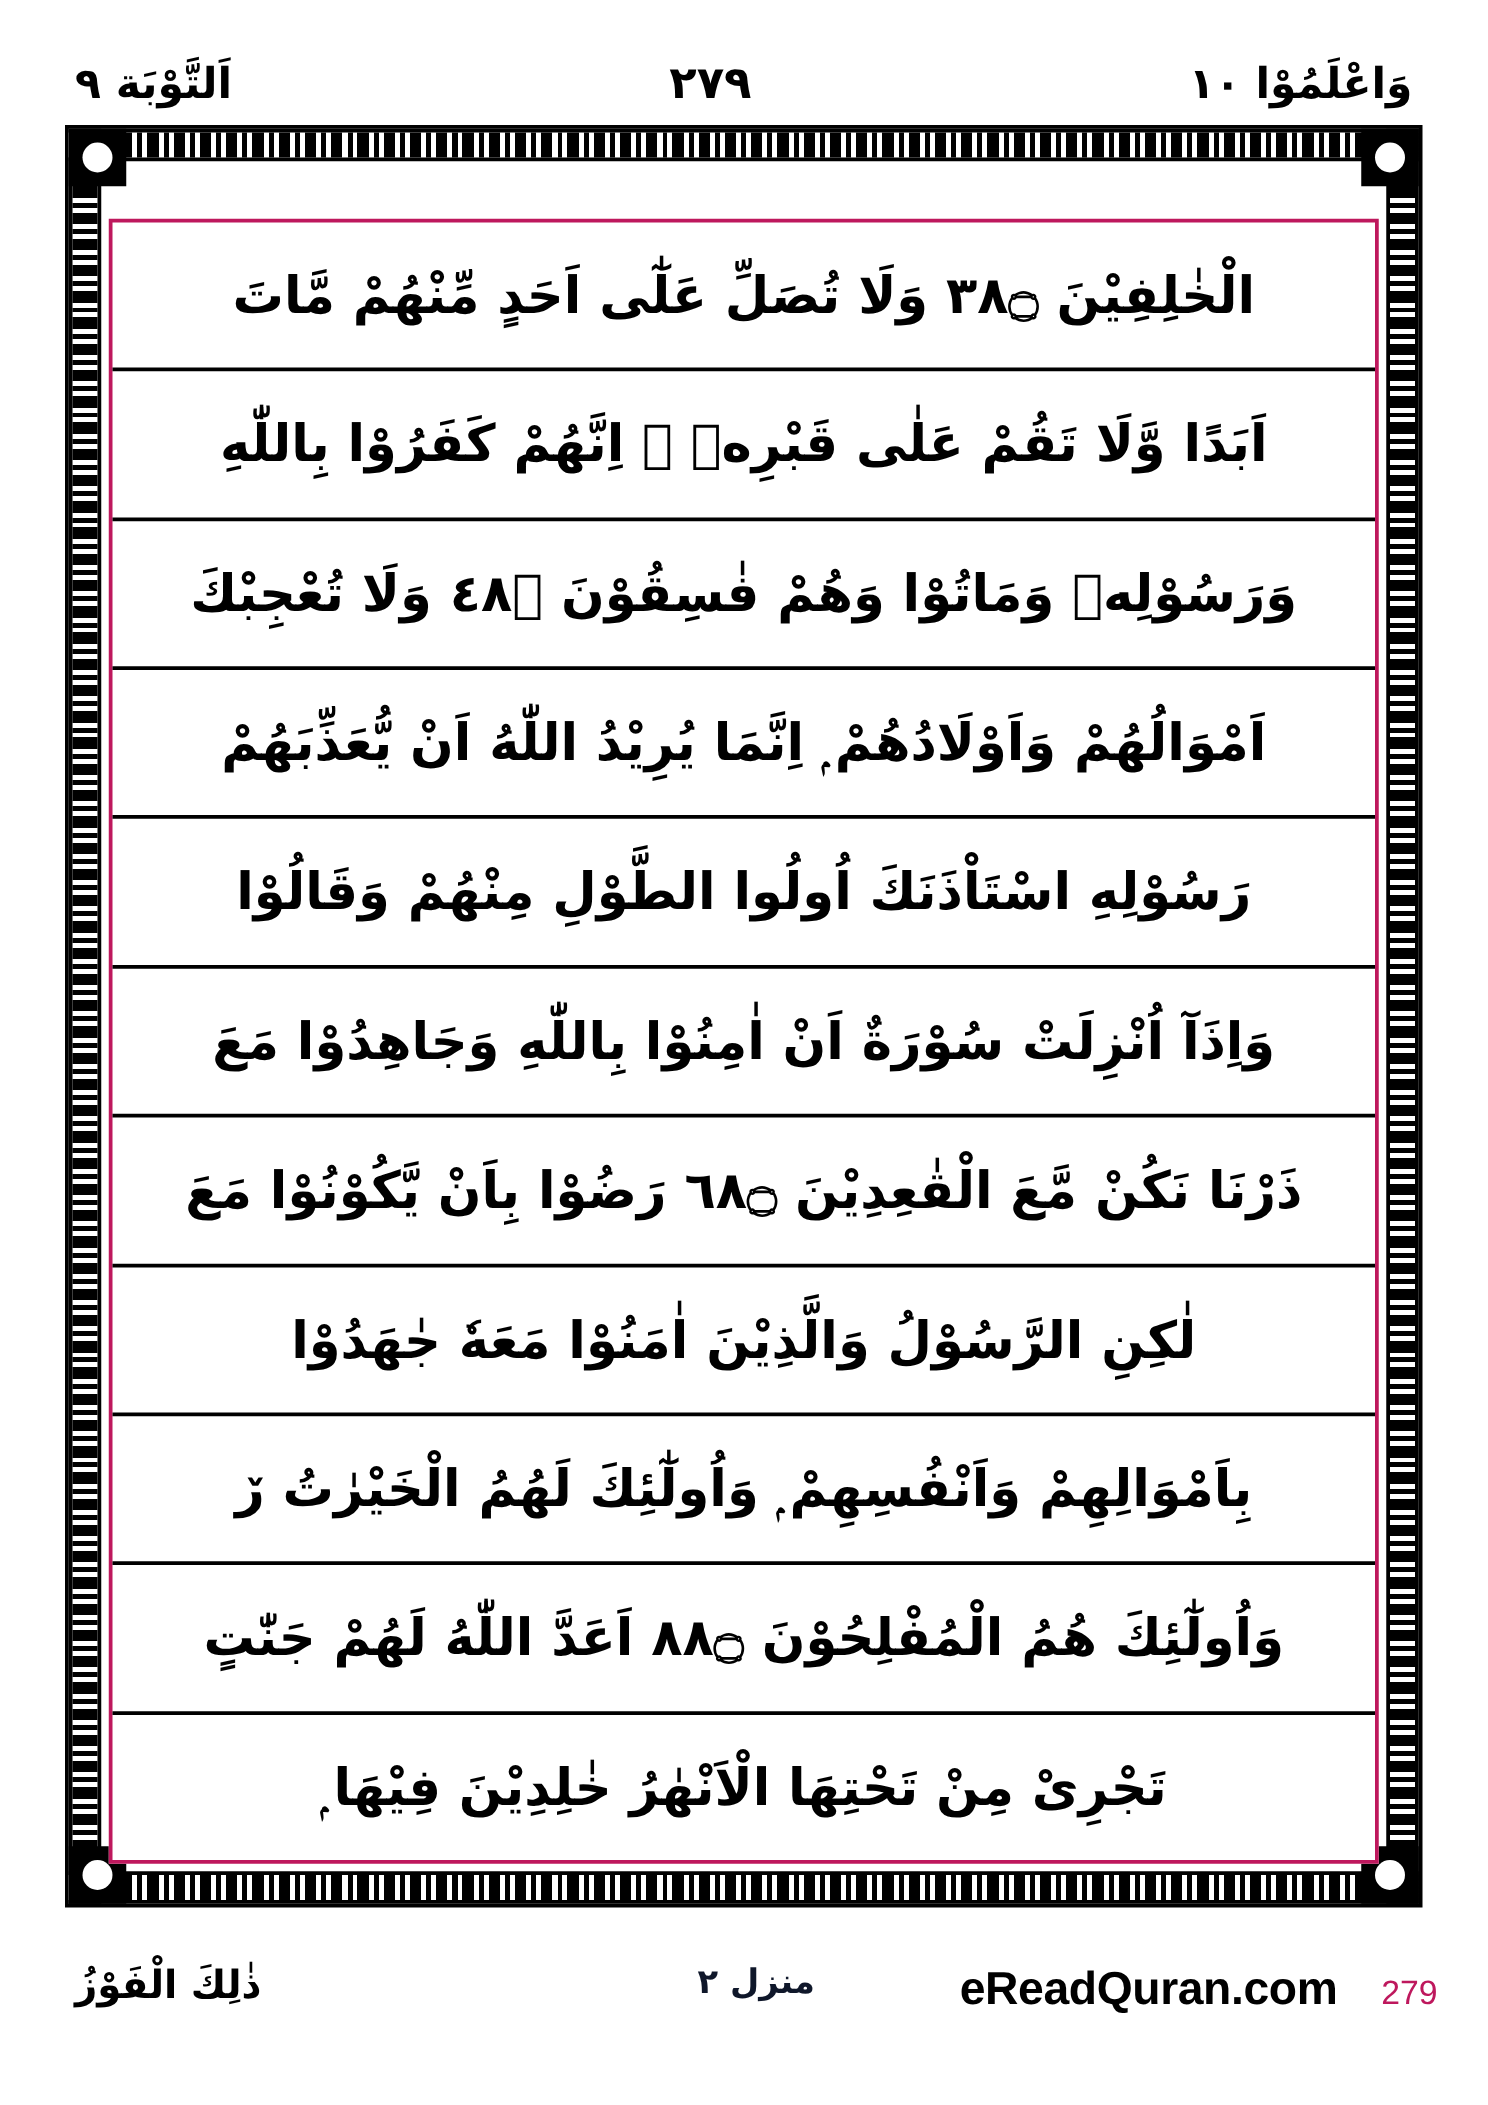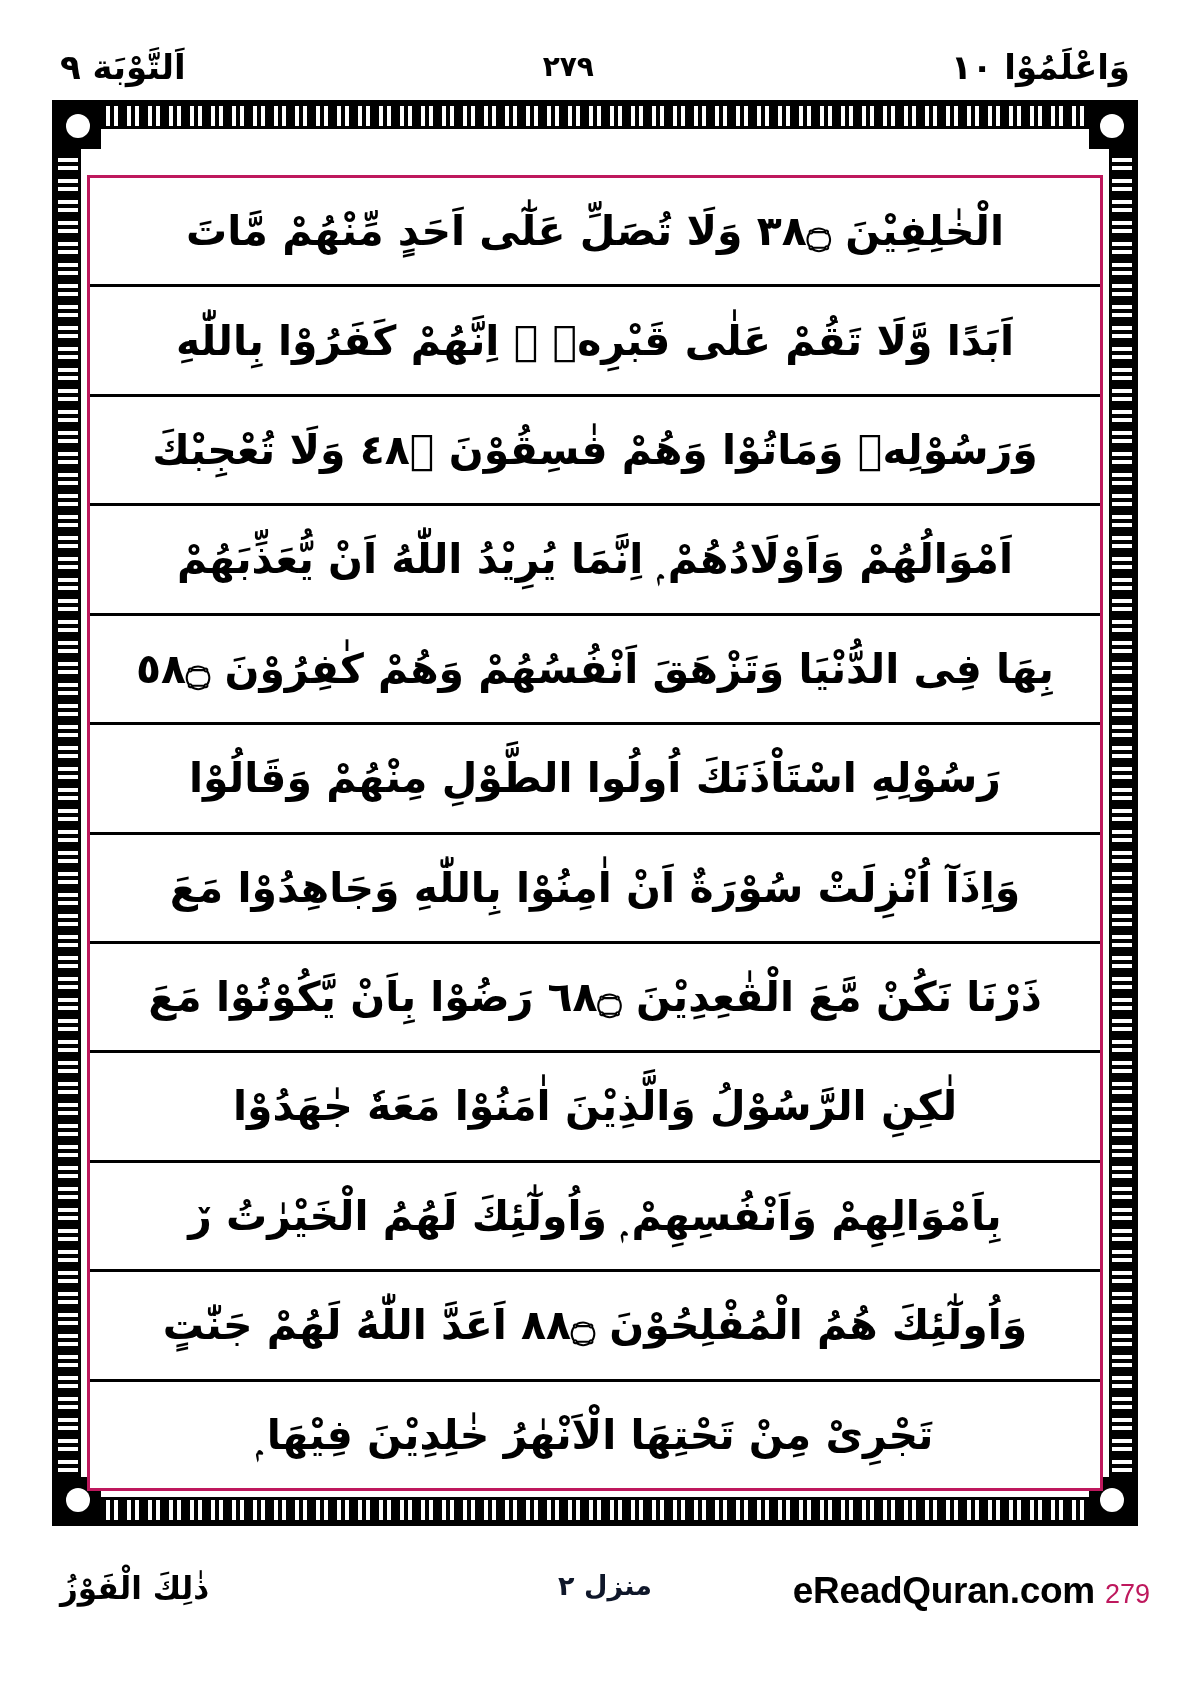--- a/index.html
+++ b/index.html
@@ -35,21 +35,21 @@
   }
   .header-item {
     font-family: "DejaVu Sans", "Liberation Sans", sans-serif;
     font-size: 34px;
     font-weight: 700;
     color: #000000;
     white-space: nowrap;
     line-height: 1;
   }
   .header-center {
-    font-size: 28px;
+    font-size: 36px;
     font-weight: 700;
     letter-spacing: 1px;
   }
 
   
   .frame-outer {
     position: absolute;
     top: 100px;
     left: 52px;
     width: 1086px;
@@ -184,21 +184,21 @@
     font-weight: 700;
     color: #0f172a;
     white-space: nowrap;
     position: absolute;
     left: 50%;
     transform: translateX(-50%);
   }
   .footer-right {
     display: flex;
     align-items: baseline;
-    gap: 10px;
+    gap: 35px;
   }
   .brand {
     font-family: "Liberation Sans", "DejaVu Sans", sans-serif;
     font-size: 37px;
     font-weight: 700;
     color: #000;
     letter-spacing: -0.3px;
     white-space: nowrap;
   }
   .page-num-latin {
@@ -237,23 +237,20 @@
       <div class="ayah-line">
         <div class="ayah-text">اَبَدًا وَّلَا تَقُمْ عَلٰى قَبْرِهٖ ۭ اِنَّهُمْ كَفَرُوْا بِاللّٰهِ</div>
       </div>
       <div class="ayah-line">
         <div class="ayah-text">وَرَسُوْلِهٖ وَمَاتُوْا وَهُمْ فٰسِقُوْنَ ۝٨٤ وَلَا تُعْجِبْكَ</div>
       </div>
       <div class="ayah-line">
         <div class="ayah-text">اَمْوَالُهُمْ وَاَوْلَادُهُمْ ۭ اِنَّمَا يُرِيْدُ اللّٰهُ اَنْ يُّعَذِّبَهُمْ</div>
       </div>
       <div class="ayah-line">
-        <div class="ayah-text">بِهَا فِى الدُّنْيَا وَتَزْهَقَ اَنْفُسُهُمْ وَهُمْ كٰفِرُوْنَ ۝٨٥</div>
-      </div>
-      <div class="ayah-line">
         <div class="ayah-text">رَسُوْلِهِ اسْتَاْذَنَكَ اُولُوا الطَّوْلِ مِنْهُمْ وَقَالُوْا</div>
       </div>
       <div class="ayah-line">
         <div class="ayah-text">وَاِذَآ اُنْزِلَتْ سُوْرَةٌ اَنْ اٰمِنُوْا بِاللّٰهِ وَجَاهِدُوْا مَعَ</div>
       </div>
       <div class="ayah-line">
         <div class="ayah-text">ذَرْنَا نَكُنْ مَّعَ الْقٰعِدِيْنَ ۝٨٦ رَضُوْا بِاَنْ يَّكُوْنُوْا مَعَ</div>
       </div>
       <div class="ayah-line">
         <div class="ayah-text">لٰكِنِ الرَّسُوْلُ وَالَّذِيْنَ اٰمَنُوْا مَعَهٗ جٰهَدُوْا</div>

